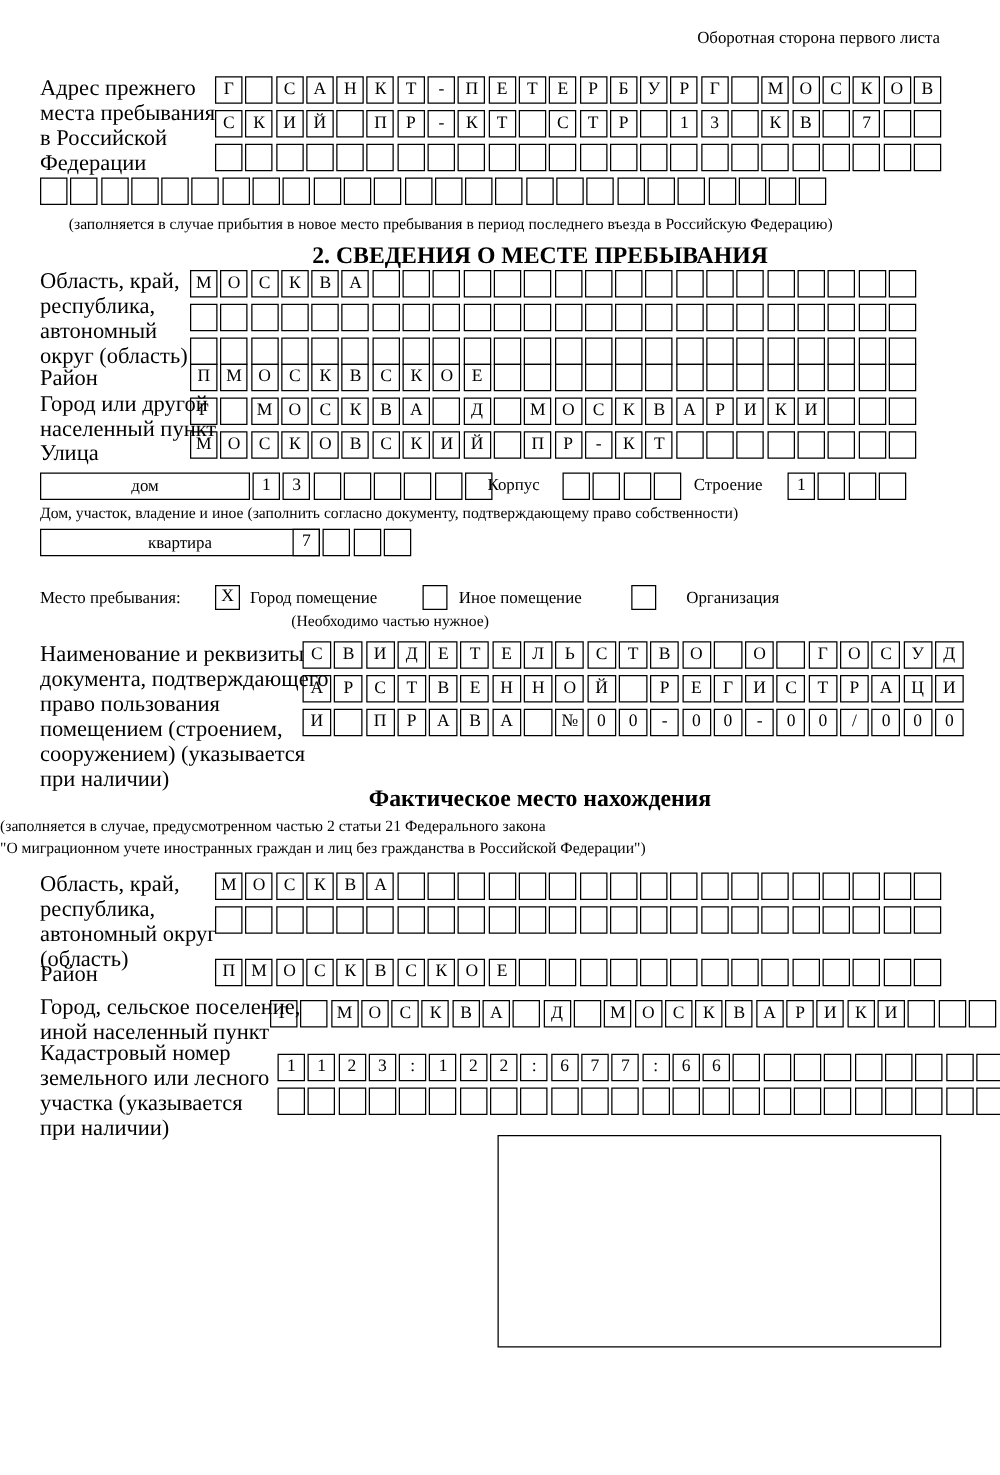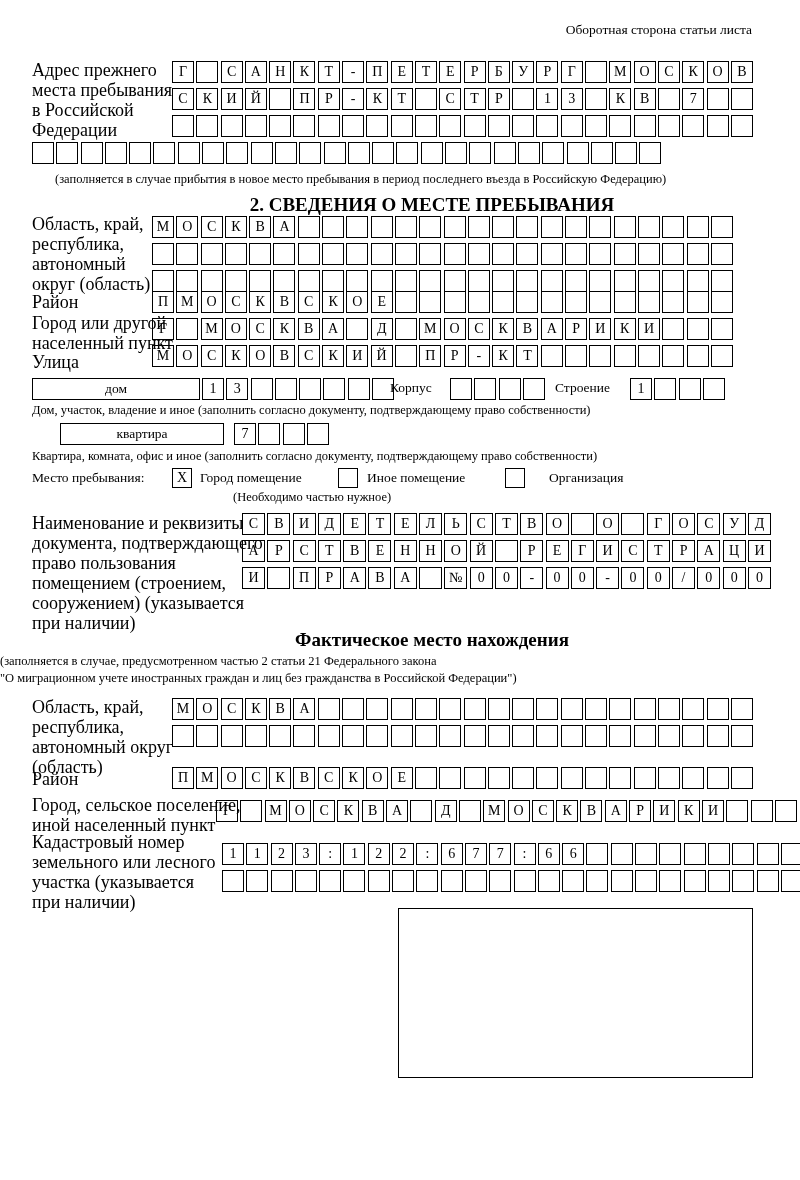--- a/index.html
+++ b/index.html
@@ -101,21 +101,21 @@
     font-size: 14px;
     line-height: 18px;
     vertical-align: middle;
   }
 </style>
 </head>
 <body>
 
 <div class="page">
 
-  <div class="hdr-right">Оборотная сторона статьи листа</div>
+  <div class="hdr-right">Оборотная сторона первого листа</div>
 
   <div class="lbl" style="left:32px; top:60px;">Адрес прежнего
 места пребывания
 в Российской
 Федерации</div>
 
   <div class="boxrow" id="prev-row-0" style="left:172px; top:61px;">
       <div class="cell">Г</div>
       <div class="cell"></div>
       <div class="cell">С</div>
@@ -415,29 +415,28 @@
   <div class="inline-lbl" style="left:555px; top:380px;">Строение</div>
   <div class="boxrow" id="s2-stroenie" style="left:630px; top:378px;">
       <div class="cell">1</div>
       <div class="cell"></div>
       <div class="cell"></div>
       <div class="cell"></div>
     </div>
 
   <div class="note-line" style="left:32px; top:402px;">Дом, участок, владение и иное (заполнить согласно документу, подтверждающему право собственности)</div>
 
-  <div class="wide-line" style="left:32px; top:423px; width:164px;margin-left:28px;">квартира</div>
+  <div class="wide-line" style="left:32px; top:423px; width:224px;">квартира</div>
   <div class="boxrow" id="s2-flat" style="left:234px; top:423px;">
       <div class="cell">7</div>
       <div class="cell"></div>
       <div class="cell"></div>
       <div class="cell"></div>
     </div>
 
-  <div class="note-line" style="left:32px; top:448px;">Квартира, комната, офис и иное (заполнить согласно документу, подтверждающему право собственности)</div>
 
   <div class="inline-lbl" style="left:32px; top:470px;">Место пребывания:</div>
   <div class="chk" style="position:absolute; left:172px; top:468px;">X</div>
   <div class="inline-lbl" style="left:200px; top:470px;">Город помещение</div>
   <div class="chk" style="position:absolute; left:338px; top:468px;"></div>
   <div class="inline-lbl" style="left:367px; top:470px;text-align:right;">Иное помещение</div>
   <div class="chk" style="position:absolute; left:505px; top:468px;"></div>
   <div class="inline-lbl" style="left:549px; top:470px;">Организация</div>
   <div class="note-line" style="left:233px; top:489px;">(Необходимо частью нужное)</div>
 

